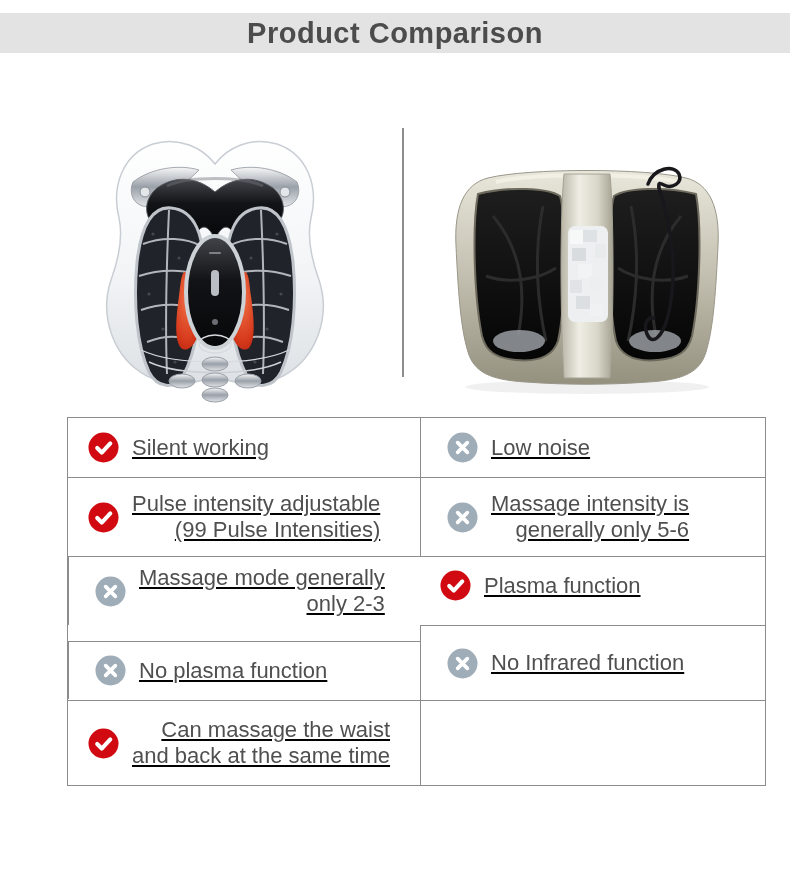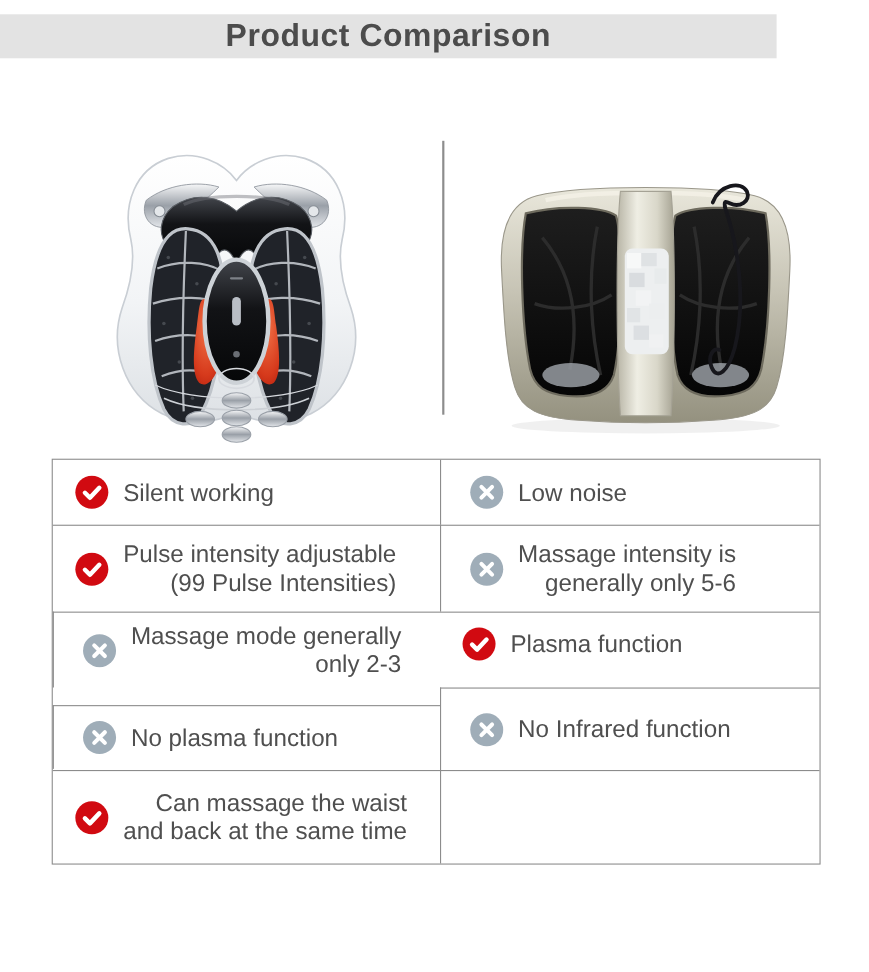--- a/index.html
+++ b/index.html
@@ -7,31 +7,31 @@
     --cross-gray:#9fadb8;
     --border-gray:#8c8c8c;
     --banner-bg:#e3e3e3;
     --text-gray:#4f4f4f;
   }
   *{margin:0;padding:0;box-sizing:border-box;}
   html,body{width:790px;height:884px;background:#fff;overflow:hidden;
     font-family:"Liberation Sans","DejaVu Sans",sans-serif;}
   .page{position:relative;width:790px;height:884px;background:#fff;}
 
-  .banner{position:absolute;left:0;top:13px;width:706px;height:40px;
+  .banner{position:absolute;left:0;top:13px;width:790px;height:40px;
     background:var(--banner-bg);display:flex;align-items:center;justify-content:center;}
   .banner h1{font-size:29px;font-weight:600;color:#4c4c4c;letter-spacing:.5px;}
 
   .product-left{position:absolute;left:83px;top:124px;width:265px;height:280px;}
   .product-right{position:absolute;left:448px;top:156px;width:278px;height:240px;}
   .vdivider{position:absolute;left:402px;top:128px;width:2px;height:249px;background:#8d8d8d;}
 
-  .cmp-table{position:absolute;left:47px;top:417px;width:699px;
+  .cmp-table{position:absolute;left:67px;top:417px;width:699px;
     display:grid;grid-template-columns:352px 345px;
-    border:1px solid var(--border-gray);background:#fff;}
+    border:1px solid var(--border-gray);background:#fff;text-decoration:underline;}
   .cell{display:flex;align-items:center;gap:13px;padding-left:20px;padding-right:6px;}
   .cell.right{border-left:1px solid var(--border-gray);padding-left:26px;}
   .cell.bt{border-top:1px solid var(--border-gray);text-align:right;}
   .cell .icon{flex:0 0 auto;width:31px;height:31px;display:inline-flex;}
   .cell .txt{font-size:22px;line-height:26px;color:var(--text-gray);white-space:pre-line;}
 </style>
 </head>
 <body>
 
 <div class="page">

